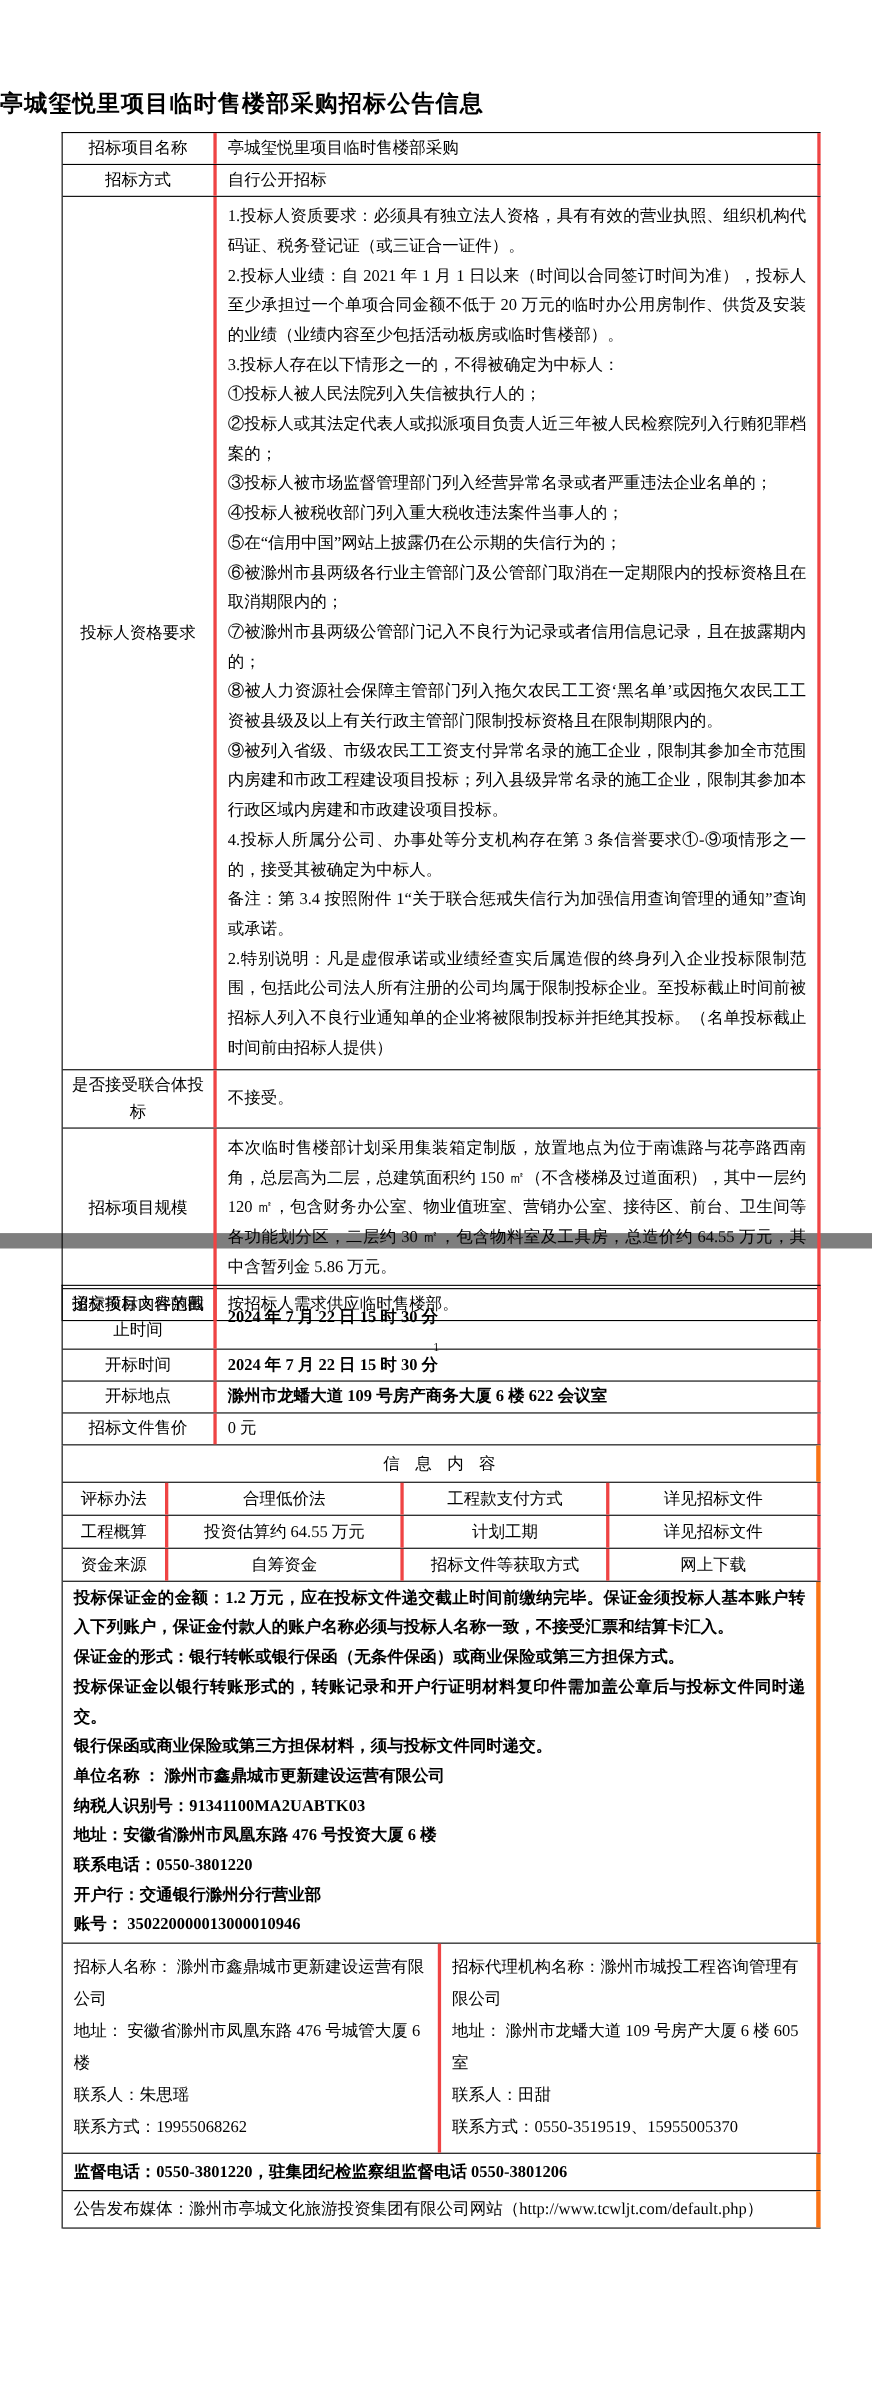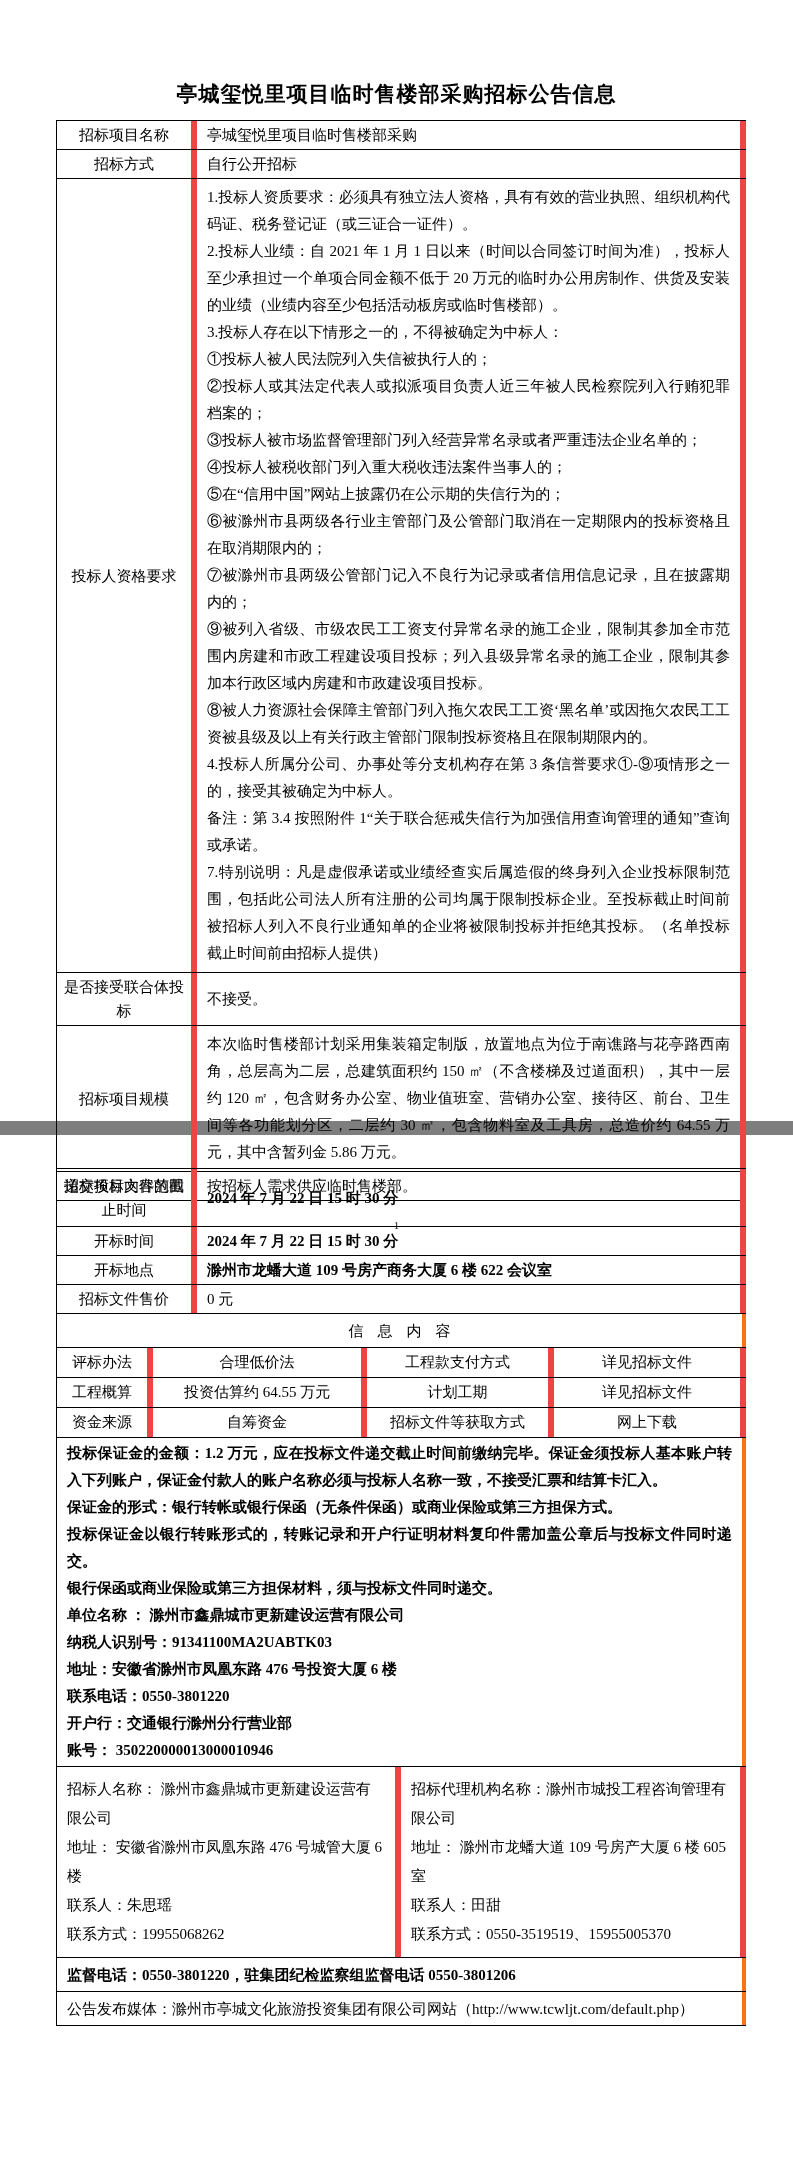--- a/index.html
+++ b/index.html
@@ -5,31 +5,31 @@
   html,body{margin:0;padding:0;}
   body{
     width:793px;height:2180px;background:#ffffff;color:#000;
     font-family:"Liberation Serif","DejaVu Serif",serif;
     font-size:15px;
   }
   .page{box-sizing:border-box;width:793px;position:relative;}
   #page1{height:1121px;padding-top:80px;}
   #page2{height:1031px;padding-top:33px;}
   .title{
-    text-align:center;font-size:21px;font-weight:bold;
+    text-align:left;font-size:21px;font-weight:bold;
     letter-spacing:1px;margin:0 0 12px 0;
   }
   .t{
     width:690px;margin-left:56px;
     border-top:1px solid #000;border-left:1px solid #000;
     box-sizing:border-box;
   }
   .t.cont{border-top:none;}
   .row{display:flex;border-bottom:1px solid #000;box-sizing:border-box;}
-  .cell{border-right:6px solid #ef4444;box-sizing:border-box;}
+  .cell{border-right:3px solid #ef4444;box-sizing:border-box;}
   .label{
     width:140px;flex:none;display:flex;align-items:center;justify-content:center;
     text-align:center;padding:2px 6px;line-height:24px;
   }
   .value{flex:1;display:flex;align-items:center;padding:2px 10px;line-height:24px;}
   .h29{min-height:29px;}
   .h58{min-height:58px;}
   .para{display:block;padding:5px 10px;}
   .para p{margin:0;line-height:27px;text-align:justify;}
   .b{font-weight:bold;}
@@ -76,25 +76,25 @@
         <p>1.投标人资质要求：必须具有独立法人资格，具有有效的营业执照、组织机构代码证、税务登记证（或三证合一证件）。</p>
         <p>2.投标人业绩：自 2021 年 1 月 1 日以来（时间以合同签订时间为准），投标人至少承担过一个单项合同金额不低于 20 万元的临时办公用房制作、供货及安装的业绩（业绩内容至少包括活动板房或临时售楼部）。</p>
         <p>3.投标人存在以下情形之一的，不得被确定为中标人：</p>
         <p>①投标人被人民法院列入失信被执行人的；</p>
         <p>②投标人或其法定代表人或拟派项目负责人近三年被人民检察院列入行贿犯罪档案的；</p>
         <p>③投标人被市场监督管理部门列入经营异常名录或者严重违法企业名单的；</p>
         <p>④投标人被税收部门列入重大税收违法案件当事人的；</p>
         <p>⑤在“信用中国”网站上披露仍在公示期的失信行为的；</p>
         <p>⑥被滁州市县两级各行业主管部门及公管部门取消在一定期限内的投标资格且在取消期限内的；</p>
         <p>⑦被滁州市县两级公管部门记入不良行为记录或者信用信息记录，且在披露期内的；</p>
+        <p>⑧被人力资源社会保障主管部门列入拖欠农民工工资‘黑名单’或因拖欠农民工工资被县级及以上有关行政主管部门限制投标资格且在限制期限内的。</p>
         <p>⑨被列入省级、市级农民工工资支付异常名录的施工企业，限制其参加全市范围内房建和市政工程建设项目投标；列入县级异常名录的施工企业，限制其参加本行政区域内房建和市政建设项目投标。</p>
-        <p>⑧被人力资源社会保障主管部门列入拖欠农民工工资‘黑名单’或因拖欠农民工工资被县级及以上有关行政主管部门限制投标资格且在限制期限内的。</p>
         <p>4.投标人所属分公司、办事处等分支机构存在第 3 条信誉要求①-⑨项情形之一的，接受其被确定为中标人。</p>
         <p>备注：第 3.4 按照附件 1“关于联合惩戒失信行为加强信用查询管理的通知”查询或承诺。</p>
-        <p>7.特别说明：凡是虚假承诺或业绩经查实后属造假的终身列入企业投标限制范围，包括此公司法人所有注册的公司均属于限制投标企业。至投标截止时间前被招标人列入不良行业通知单的企业将被限制投标并拒绝其投标。（名单投标截止时间前由招标人提供）</p>
+        <p>2.特别说明：凡是虚假承诺或业绩经查实后属造假的终身列入企业投标限制范围，包括此公司法人所有注册的公司均属于限制投标企业。至投标截止时间前被招标人列入不良行业通知单的企业将被限制投标并拒绝其投标。（名单投标截止时间前由招标人提供）</p>
       </div>
     </div>
     <div class="row h29">
       <div class="cell label">是否接受联合体投标</div>
       <div class="cell value">不接受。</div>
     </div>
     <div class="row">
       <div class="cell label">招标项目规模</div>
       <div class="cell value para">
         <p>本次临时售楼部计划采用集装箱定制版，放置地点为位于南谯路与花亭路西南角，总层高为二层，总建筑面积约 150 ㎡（不含楼梯及过道面积），其中一层约 120 ㎡，包含财务办公室、物业值班室、营销办公室、接待区、前台、卫生间等各功能划分区，二层约 30 ㎡，包含物料室及工具房，总造价约 64.55 万元，其中含暂列金 5.86 万元。</p>

